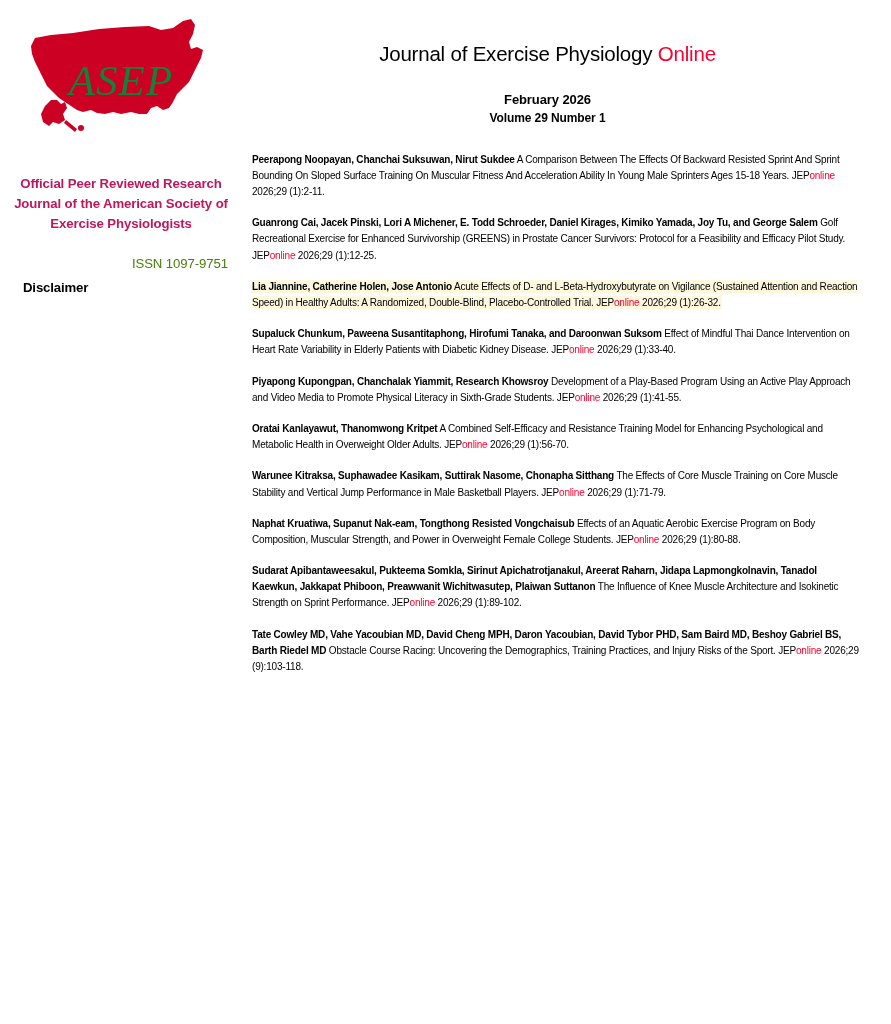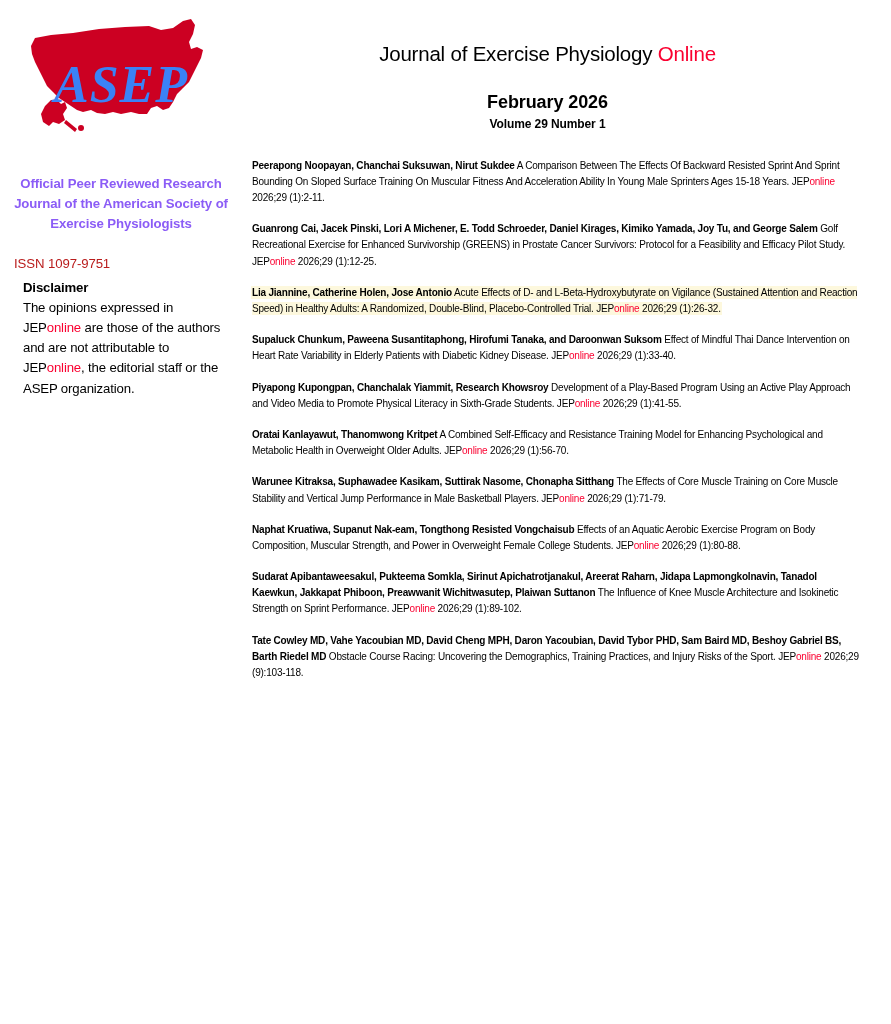--- a/index.html
+++ b/index.html
@@ -37,43 +37,43 @@
     position: relative;
   }
   .logo-svg { display: block; width: 200px; height: 122px; }
   .logo-text {
     position: absolute;
     left: 0; right: 0;
     top: 43px;
     text-align: center;
     font-family: "Liberation Serif", serif;
     font-style: italic;
-    font-weight: 700;
-    font-size: 52px;
+    font-weight: 400;
+    font-size: 43px;
     letter-spacing: 1px;
-    color: #3b82f6;
+    color: #15803d;
     line-height: 1;
     pointer-events: none;
     text-shadow: 0 0 1px rgba(170,0,20,0.4);
   }
 
   .tagline {
     margin-top: 36px;
     text-align: center;
-    color: #8b5cf6;
+    color: #be185d;
     font-size: 13.2px;
     font-weight: 700;
     line-height: 1.52;
     letter-spacing: -0.1px;
   }
   .issn {
     margin-top: 22px;
-    text-align: left;
+    text-align: right;
     font-size: 13.2px;
-    color: #b91c1c;
+    color: #4d7c0f;
     letter-spacing: -0.1px;
   }
   .disclaimer {
     margin-top: 7px;
     padding-left: 9px;
     font-size: 13.2px;
     line-height: 1.52;
     letter-spacing: -0.15px;
   }
   .disclaimer-title {
@@ -94,21 +94,21 @@
     font-size: 20.5px;
     font-weight: 400;
     letter-spacing: -0.2px;
     color: #000;
     padding-right: 14px;
   }
   .journal-title .red { color: #fa0030; }
   .issue-date {
     margin-top: 26px;
     text-align: center;
-    font-size: 18px;
+    font-size: 13px;
     font-weight: 700;
     padding-right: 14px;
     letter-spacing: -0.1px;
   }
   .issue-volume {
     margin-top: 4px;
     text-align: center;
     font-size: 12px;
     font-weight: 700;
     padding-right: 14px;
@@ -158,21 +158,20 @@
       </svg>
       <div class="logo-text">ASEP</div>
     </div>
 
     <div class="tagline">Official Peer Reviewed Research Journal of the American Society of Exercise Physiologists</div>
 
     <div class="issn">ISSN 1097-9751</div>
 
     <div class="disclaimer">
       <span class="disclaimer-title">Disclaimer</span>
-      <span class="disclaimer-body"><span>The opinions expressed in JEP</span><span class="red">online</span><span> are those of the authors and are not attributable to JEP</span><span class="red">online</span><span>, the editorial staff or the ASEP organization.</span></span>
     </div>
 
   </aside>
 
   <main class="main">
 
     <h1 class="journal-title"><span>Journal of Exercise Physiology </span><span class="red">Online</span></h1>
 
     <div class="issue-date">February 2026</div>
     <div class="issue-volume">Volume 29 Number 1</div>

